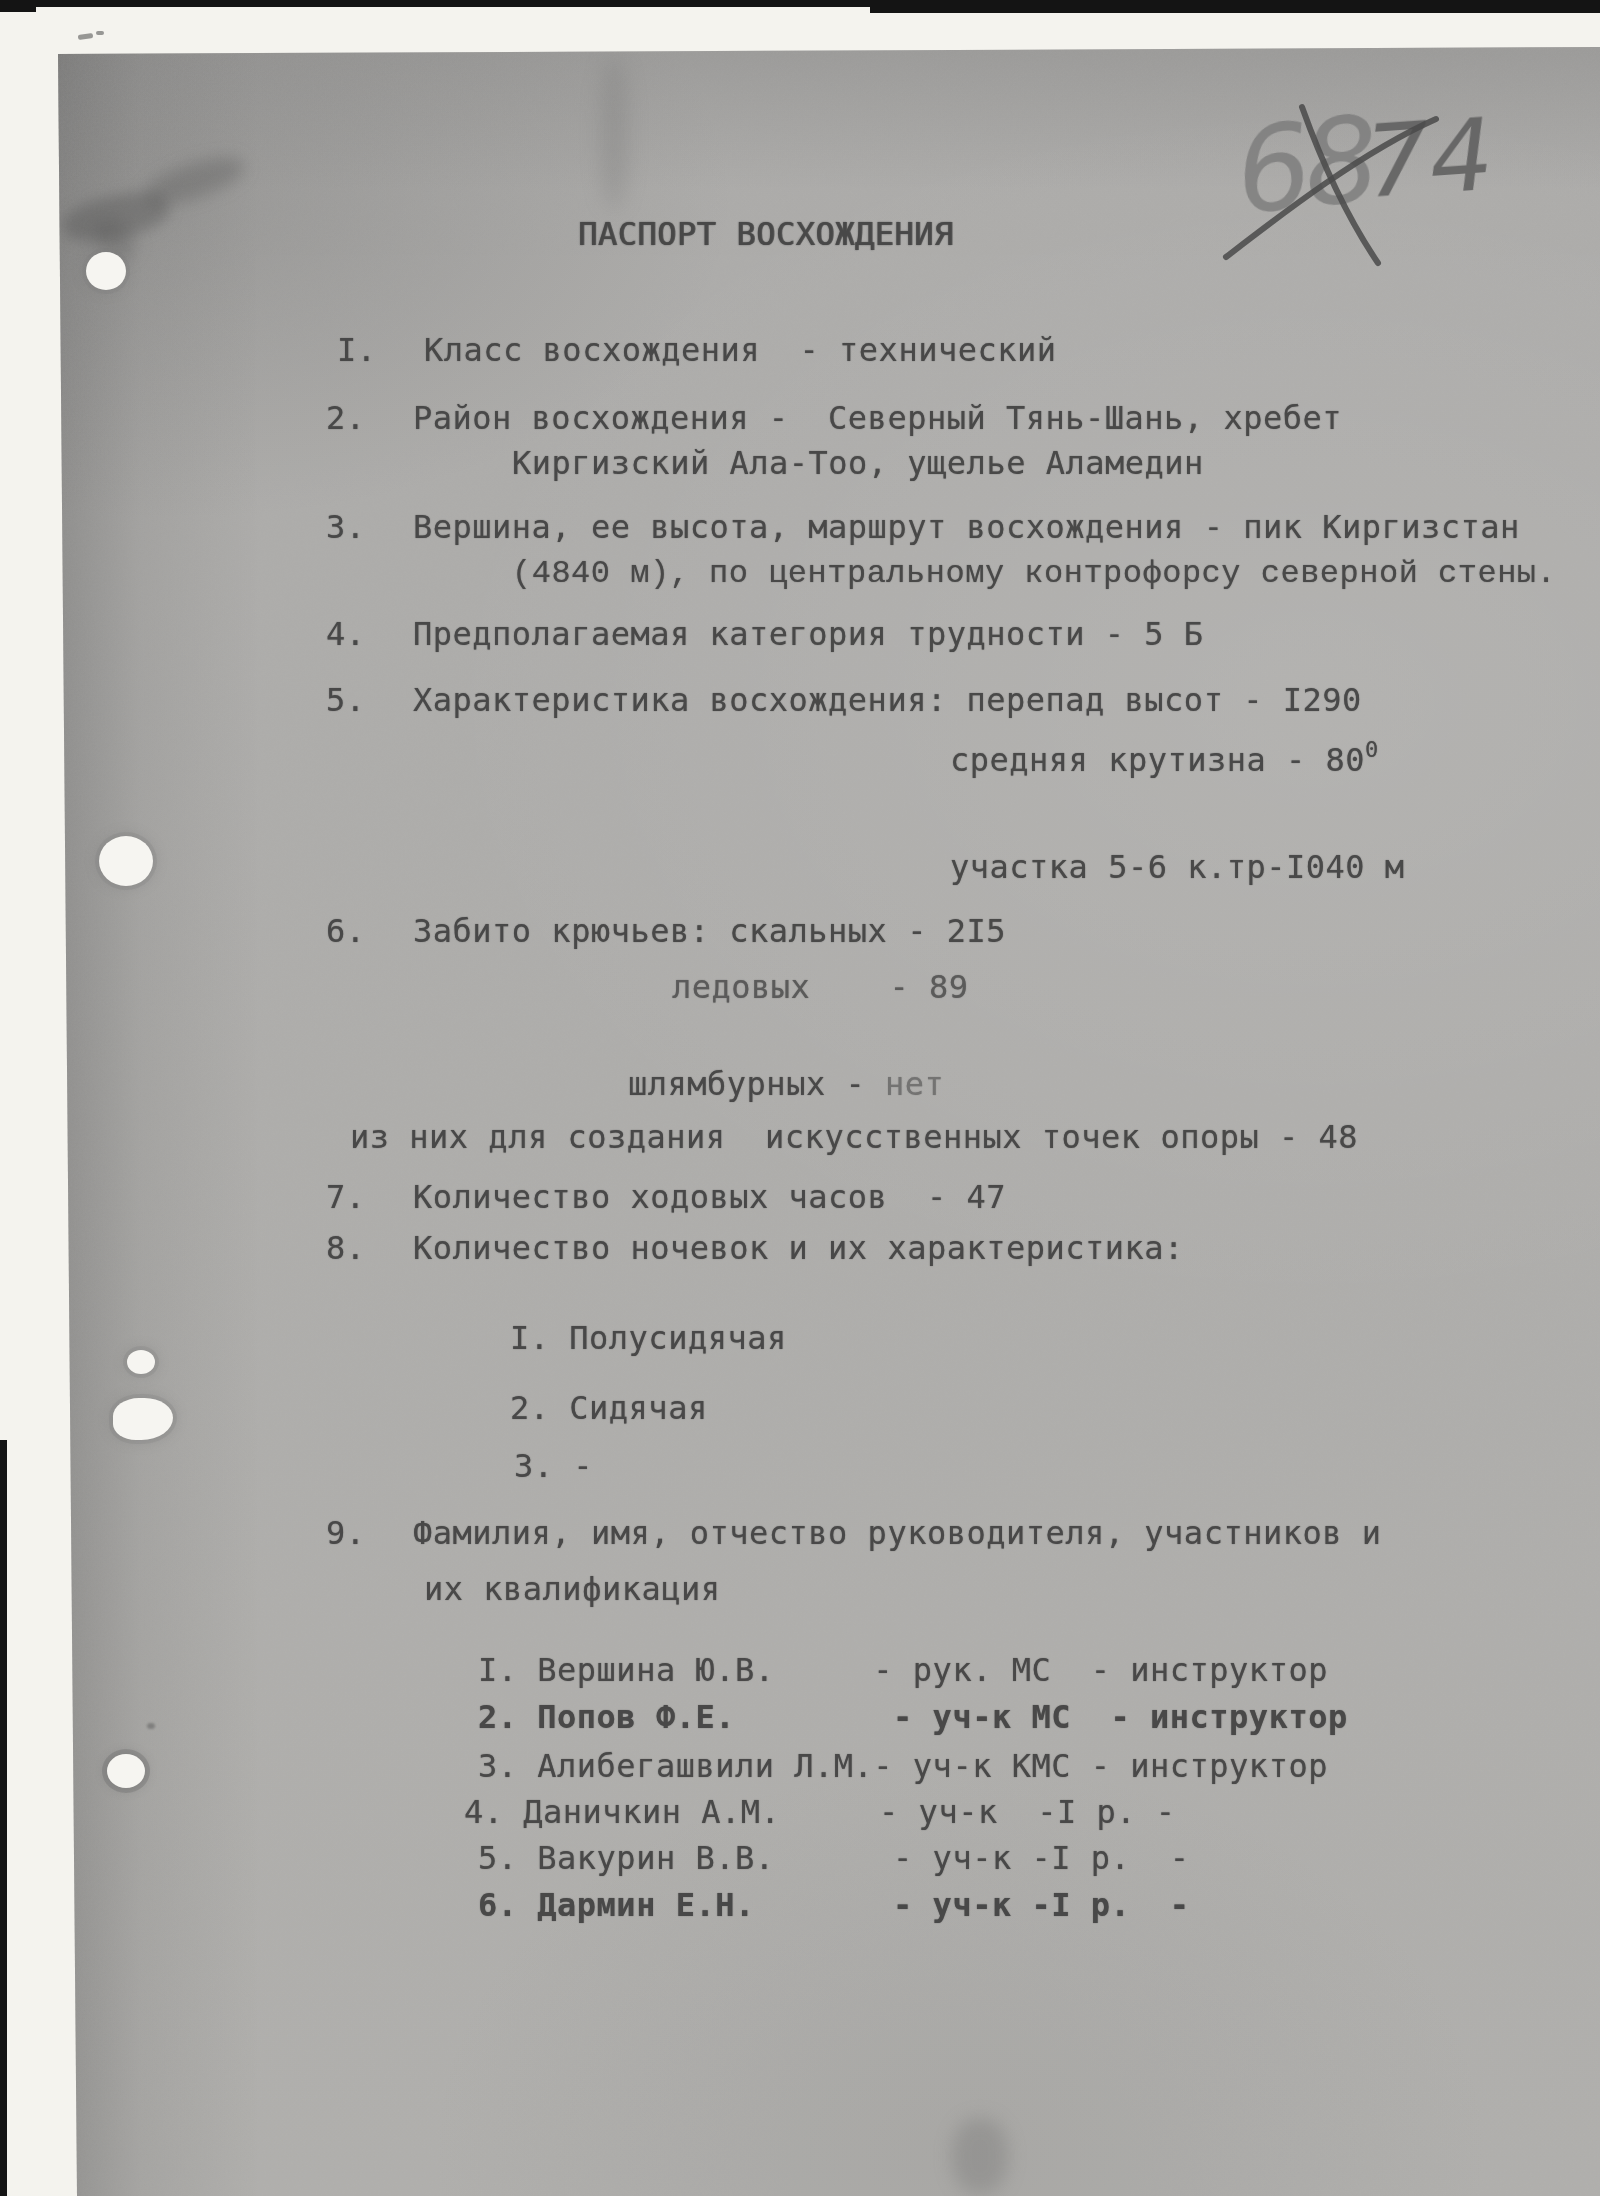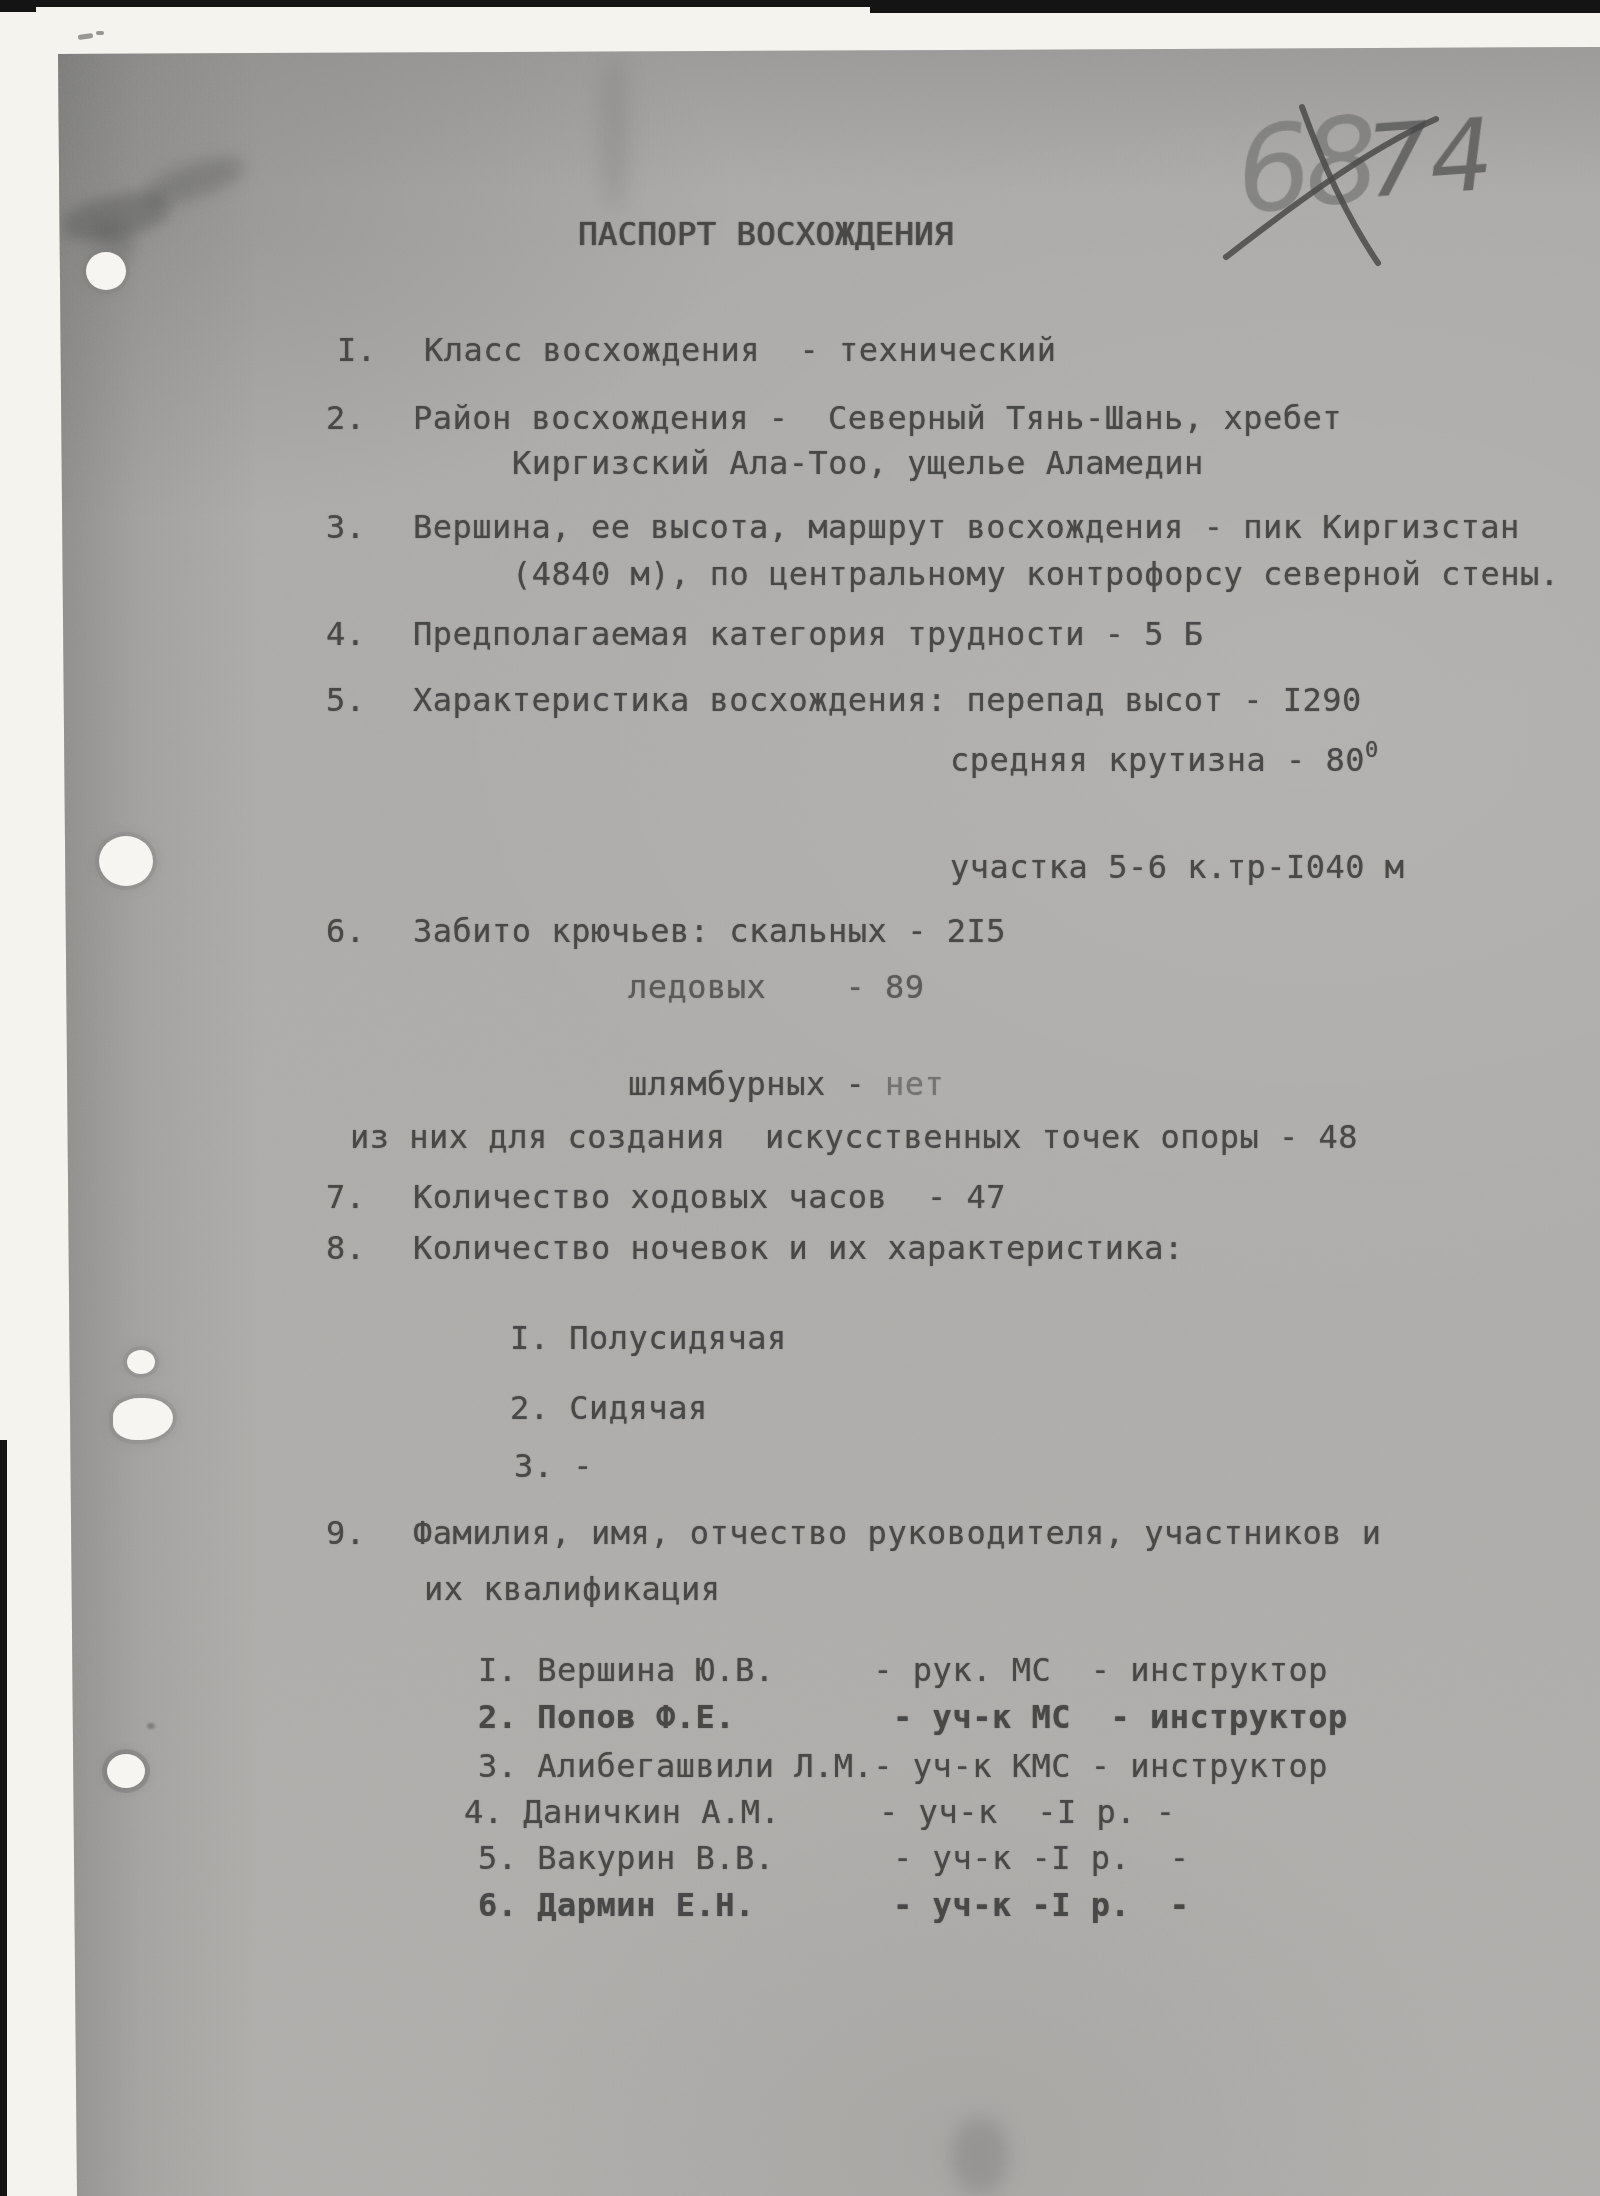--- a/index.html
+++ b/index.html
@@ -49,21 +49,21 @@
     position:absolute;white-space:pre;
     font:400 32px/1.15 "DejaVu Sans Mono", monospace;
     letter-spacing:.5px;color:#3e3e3e;opacity:.9;
     text-shadow:0 0 1.2px rgba(62,62,62,.75);
     filter:blur(.4px);
   }
   .line span{white-space:pre;}
   .num{display:inline-block;width:87px;}
   .title{text-shadow:1px 0 0 rgba(62,62,62,.8), 0 0 1.6px rgba(62,62,62,.85);}
   .sup{font-size:22px;vertical-align:14px;}
-  .dim{opacity:.74;}
+  .dim{opacity:.74;margin-left:44px;}
   .faint{opacity:.58;}
 
   .hw{position:absolute;font-family:"DejaVu Sans", sans-serif;font-style:italic;filter:blur(.6px);}
   .hw68{left:1236px;top:96px;font-size:118px;color:#787878;opacity:.75;letter-spacing:-7px;transform:rotate(-6deg);}
   .hw74{left:1366px;top:100px;font-size:100px;color:#5f5f5f;opacity:.88;transform:rotate(-4deg);}
   .xmark{position:absolute;left:1208px;top:95px;}
 </style>
 </head>
 <body>
 
@@ -99,21 +99,21 @@
   <div class="dot"></div>
 
   <div class="line title" style="left:578px;top:216px;">ПАСПОРТ ВОСХОЖДЕНИЯ</div>
 
   <div class="line" style="left:326px;top:332px;margin-left:11px;"><span class="num">I.</span><span>Класс восхождения  - технический</span></div>
 
   <div class="line" style="left:326px;top:400px;"><span class="num">2.</span><span>Район восхождения -  Северный Тянь-Шань, хребет</span></div>
   <div class="line" style="left:512px;top:445px;">Киргизский Ала-Тоо, ущелье Аламедин</div>
 
   <div class="line" style="left:326px;top:509px;"><span class="num">3.</span><span>Вершина, ее высота, маршрут восхождения - пик Киргизстан</span></div>
-  <div class="line" style="left:512px;top:556px;">(4840 м), по центральному контрофорсу северной стены.</div>
+  <div class="line" style="left:512px;top:556px;font-family:Liberation Mono, monospace;">(4840 м), по центральному контрофорсу северной стены.</div>
 
   <div class="line" style="left:326px;top:616px;"><span class="num">4.</span><span>Предполагаемая категория трудности - 5 Б</span></div>
 
   <div class="line" style="left:326px;top:682px;"><span class="num">5.</span><span>Характеристика восхождения: перепад высот - I290</span></div>
   <div class="line" style="left:950px;top:737px;"><span>средняя крутизна - 80</span><span class="sup">0</span></div>
   <div class="line" style="left:950px;top:849px;">участка 5-6 к.тр-I040 м</div>
 
   <div class="line" style="left:326px;top:913px;"><span class="num">6.</span><span>Забито крючьев: скальных - 2I5</span></div>
   <div class="line dim" style="left:628px;top:969px;">ледовых    - 89</div>
   <div class="line" style="left:628px;top:1066px;"><span>шлямбурных - </span><span class="faint">нет</span></div>

